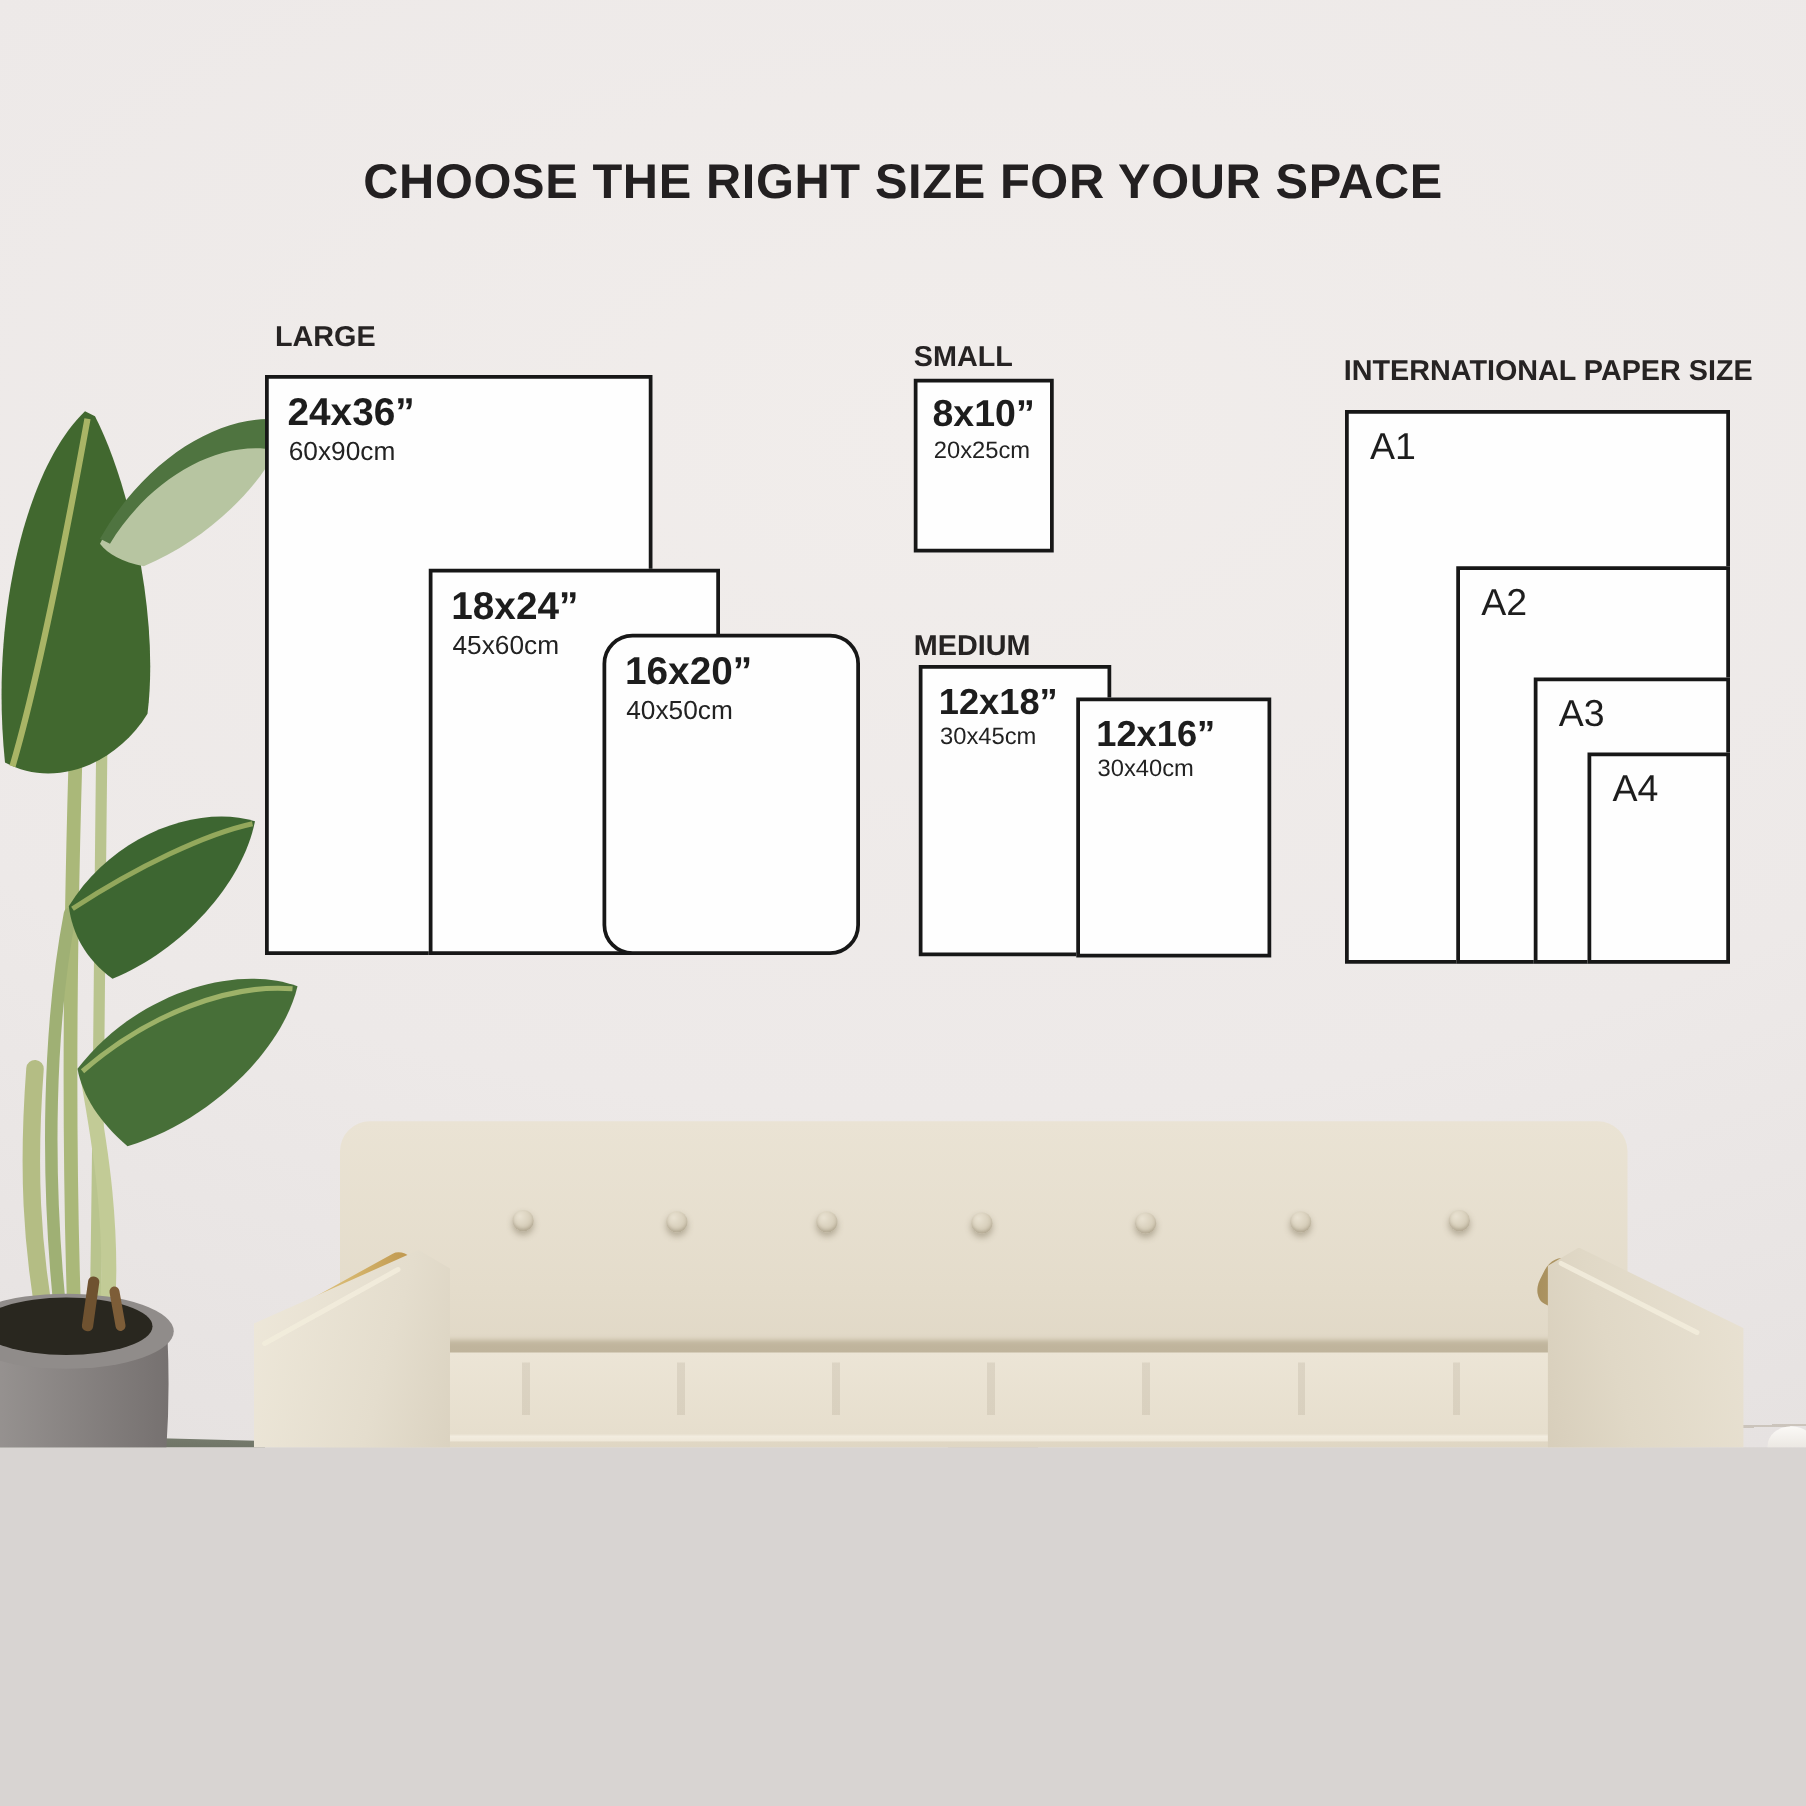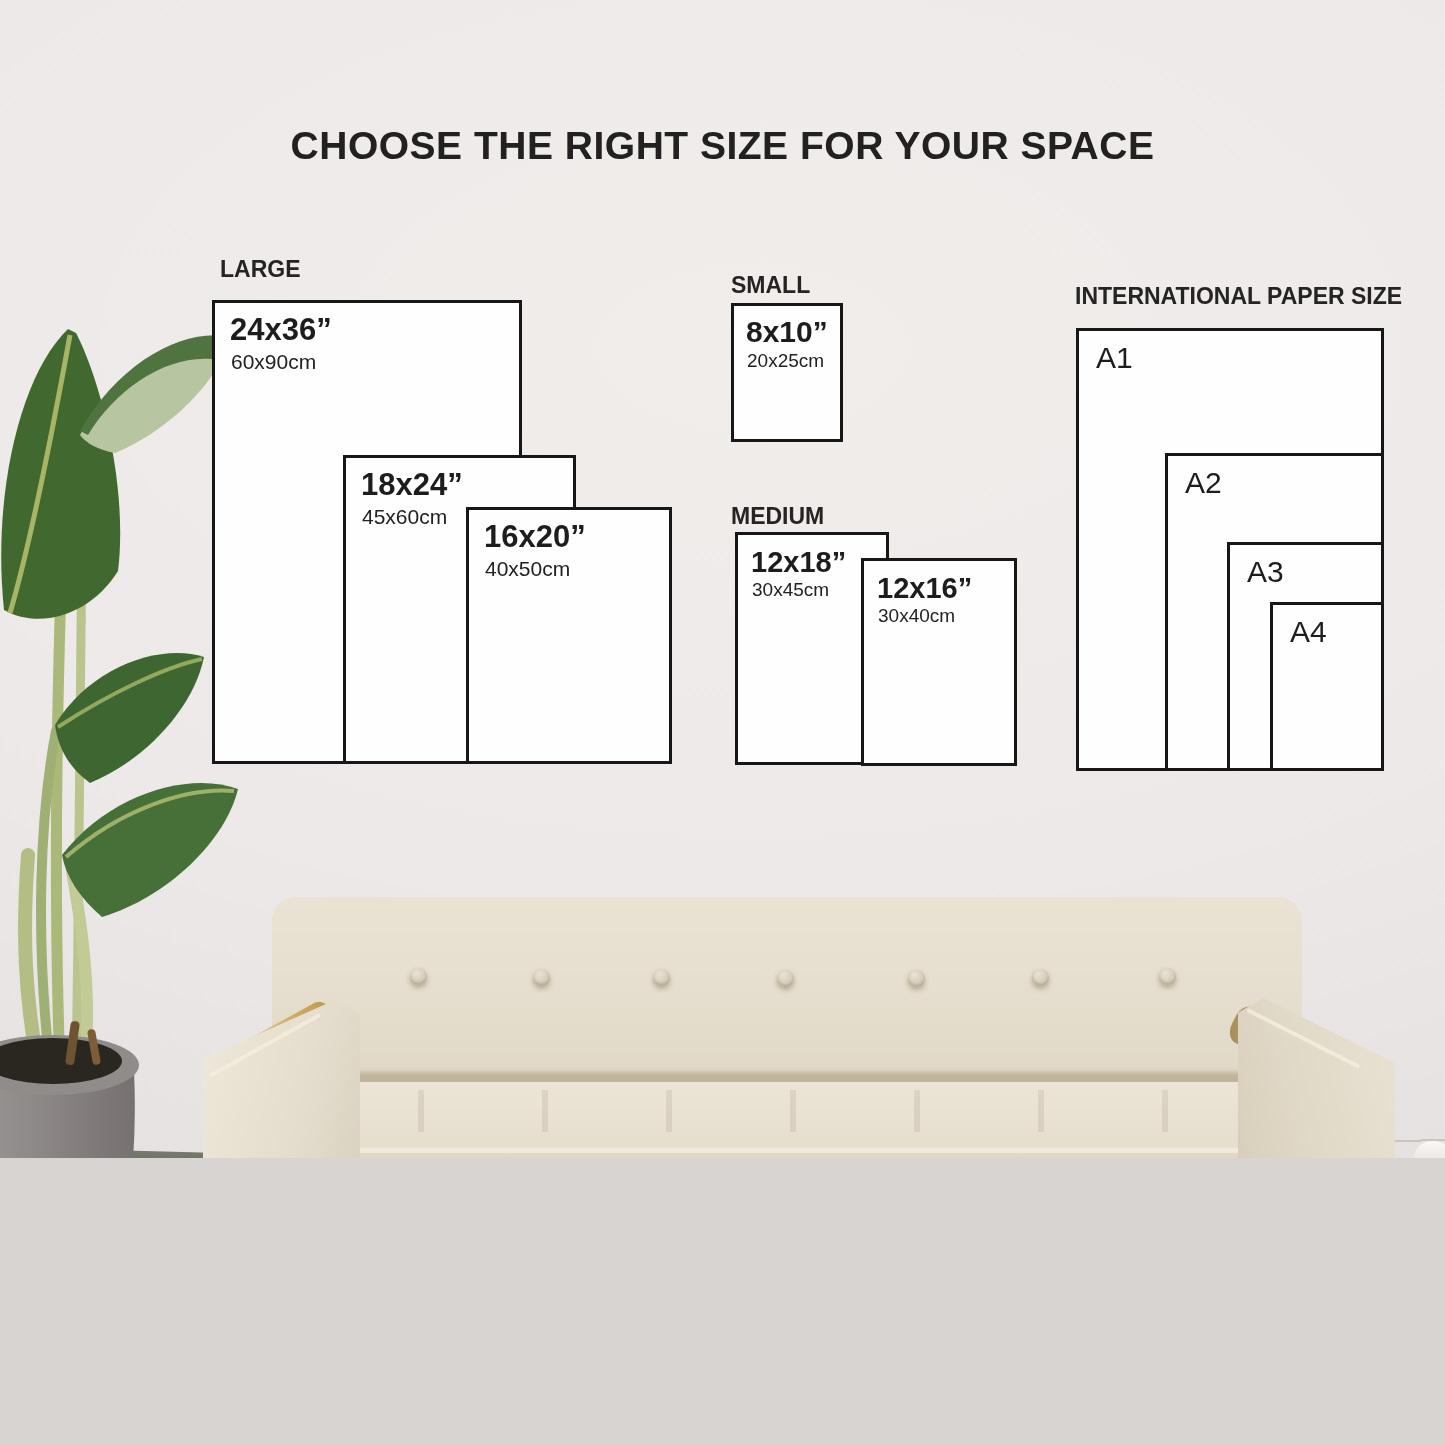--- a/index.html
+++ b/index.html
@@ -170,21 +170,21 @@
 
   <div class="glabel z10" style="left:220px;top:258px;">LARGE</div>
   <div class="box lg z10" style="left:212px;top:300px;width:310px;height:464px;">
     <div class="in">24x36”</div>
     <div class="cm">60x90cm</div>
   </div>
   <div class="box lg z10" style="left:343px;top:455px;width:233px;height:309px;">
     <div class="in">18x24”</div>
     <div class="cm">45x60cm</div>
   </div>
-  <div class="box lg z10" style="left:466px;top:507px;width:206px;height:257px;">
+  <div class="box lg z10" style="left:482px;top:507px;width:206px;height:257px;border-radius:24px;">
     <div class="in">16x20”</div>
     <div class="cm">40x50cm</div>
   </div>
 
   <div class="glabel z10" style="left:731px;top:274px;">SMALL</div>
   <div class="box sm z10" style="left:731px;top:303px;width:112px;height:139px;">
     <div class="in">8x10”</div>
     <div class="cm">20x25cm</div>
   </div>
 

